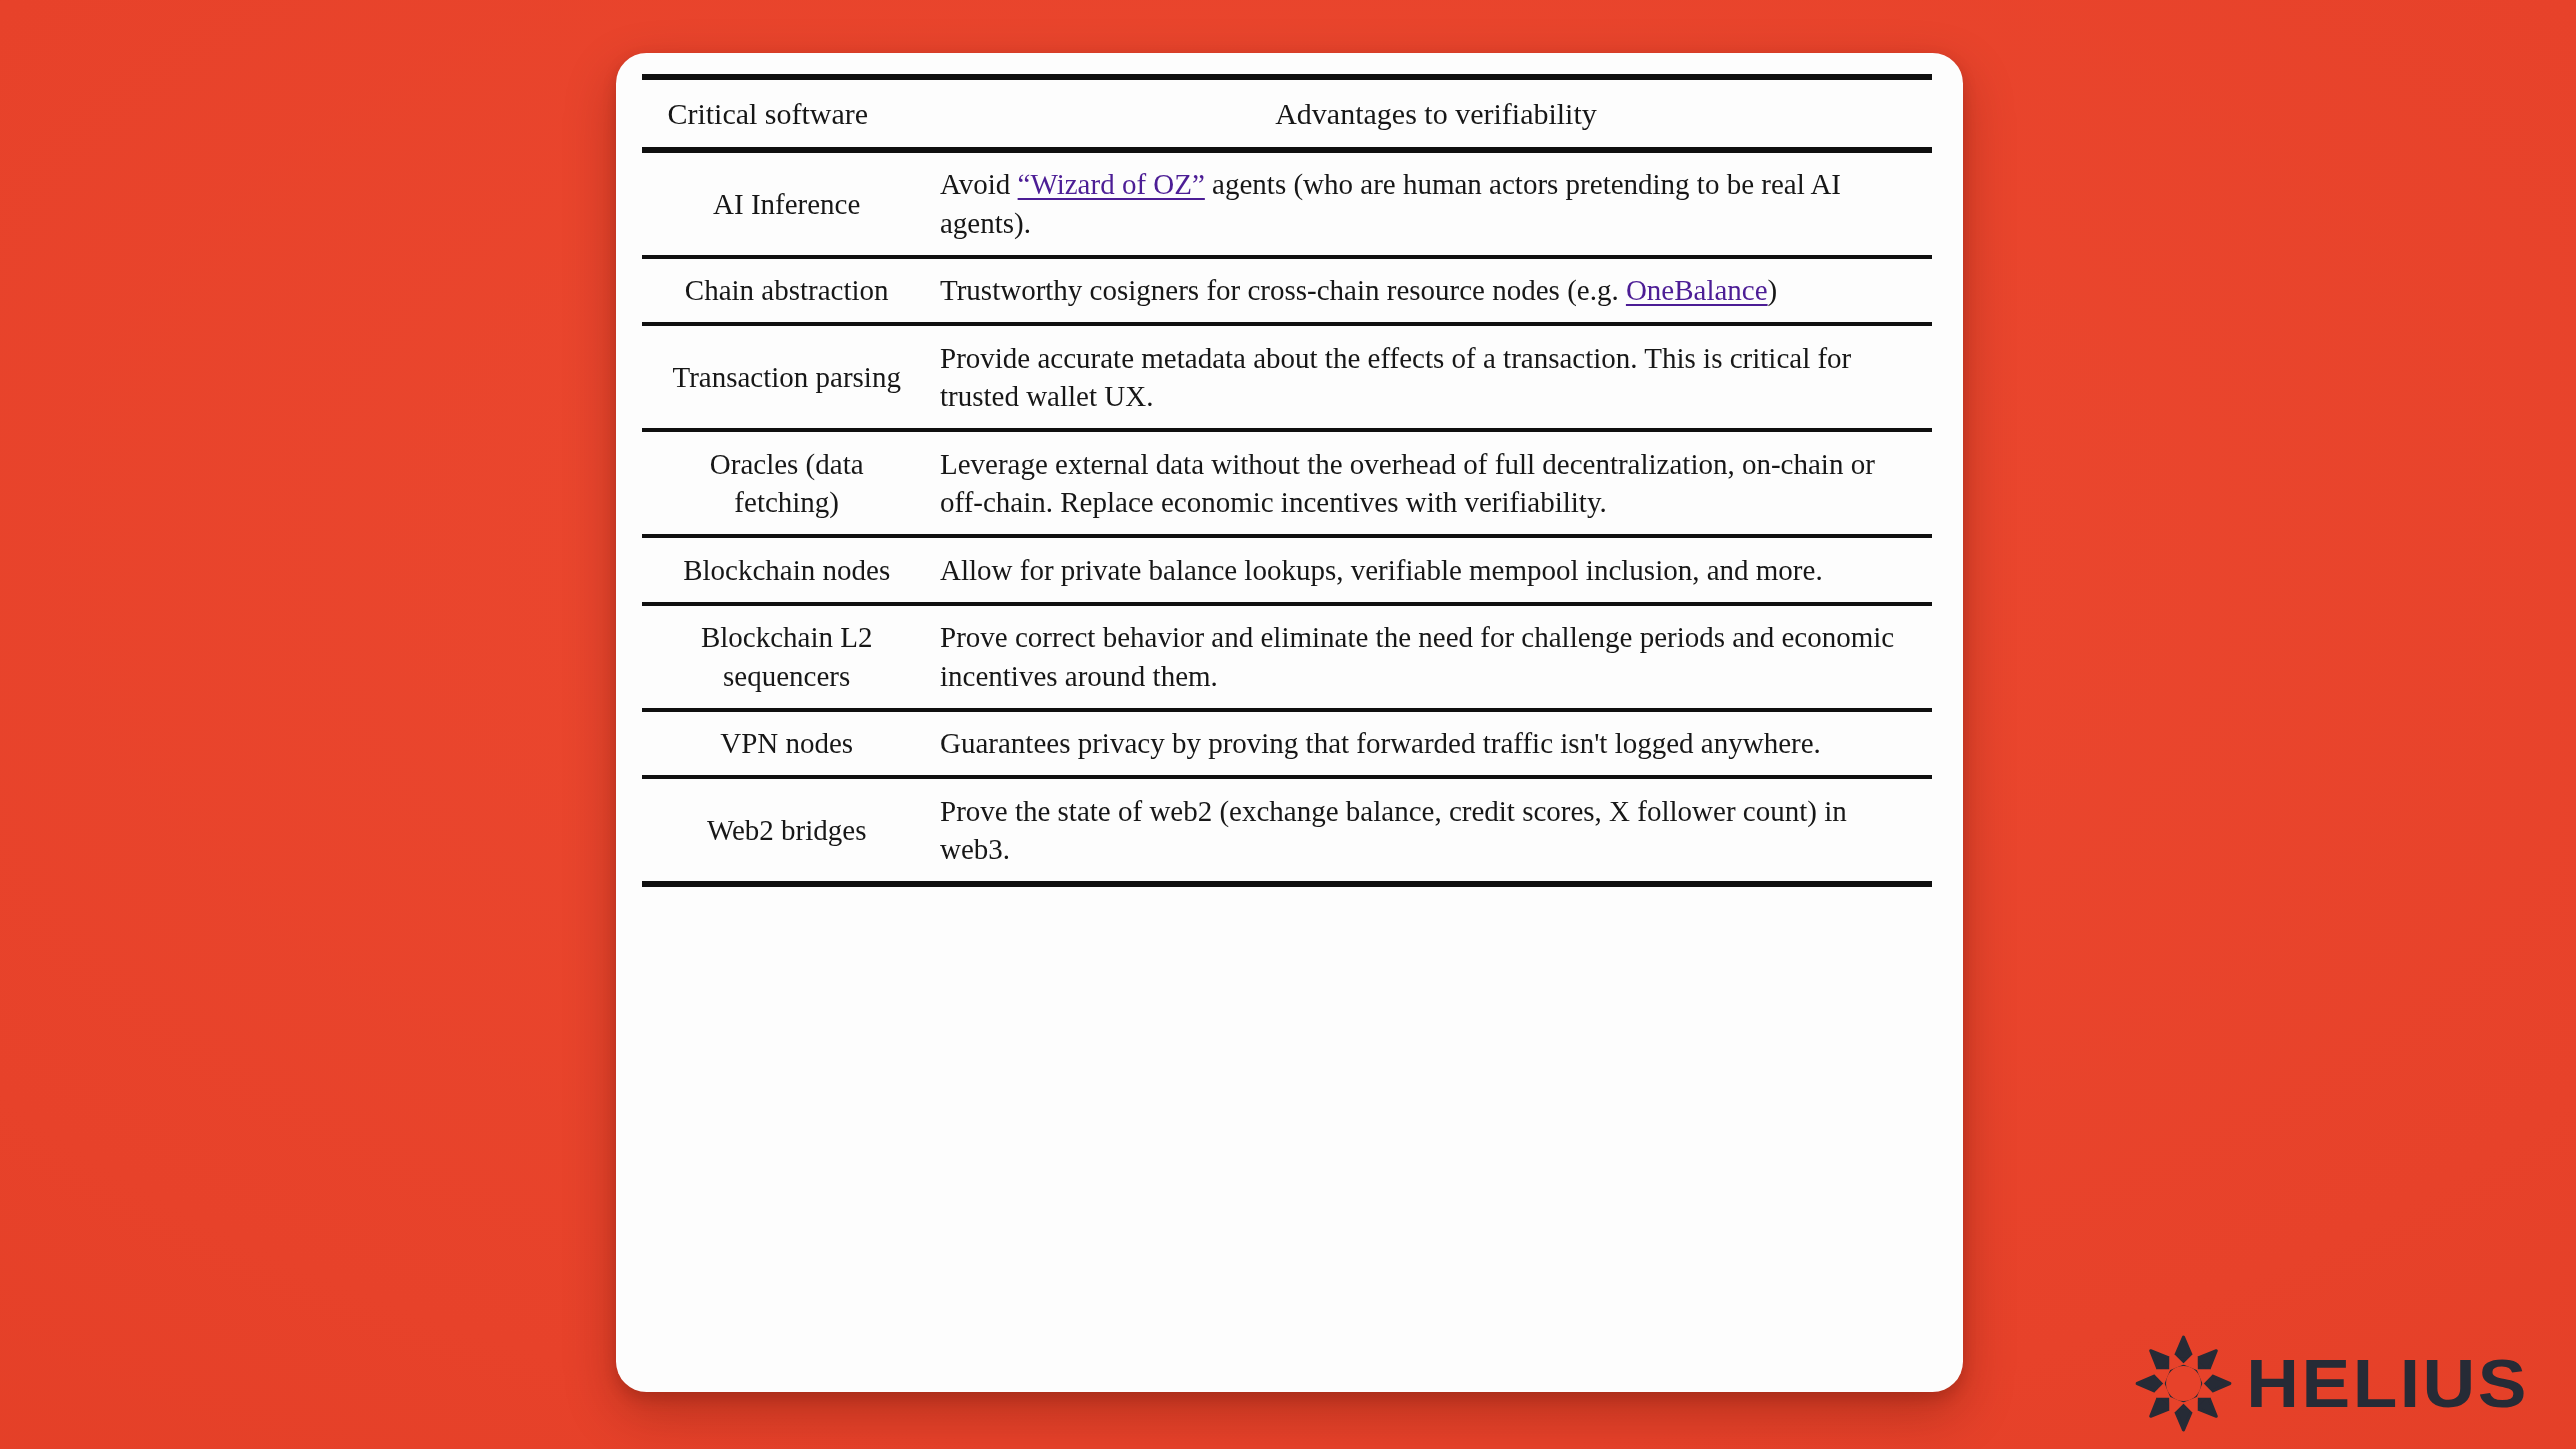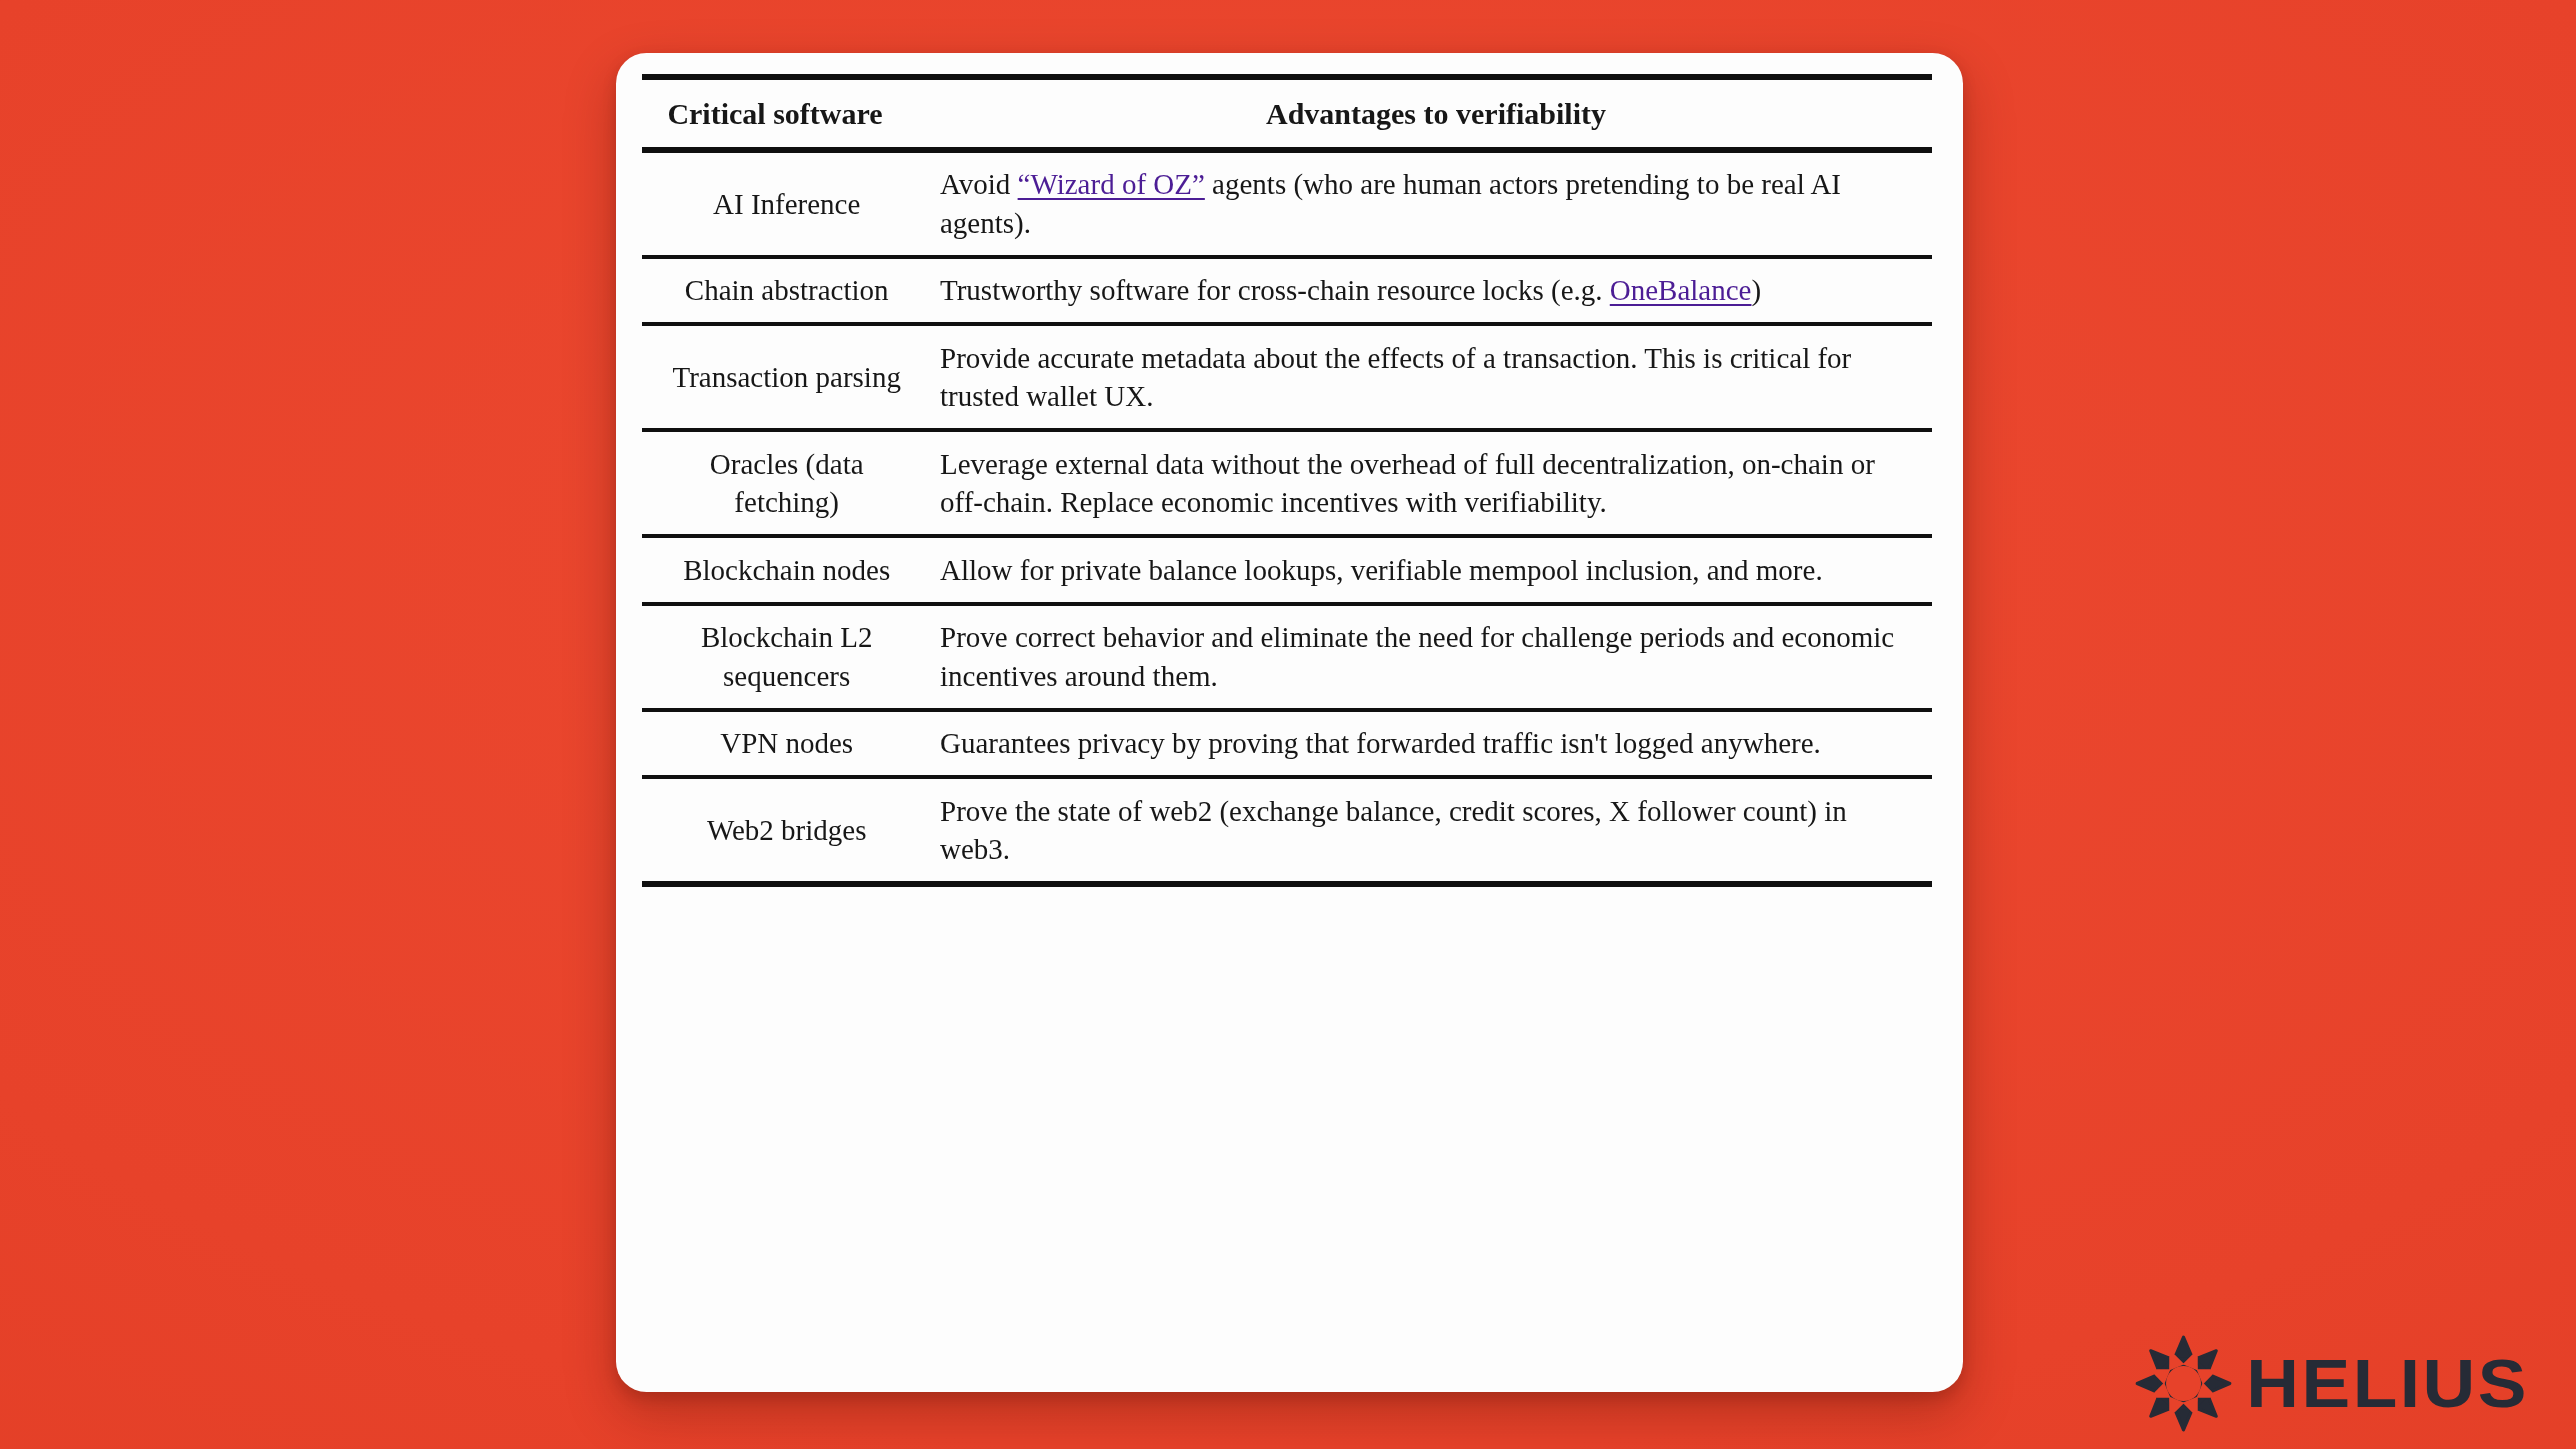--- a/index.html
+++ b/index.html
@@ -27,21 +27,21 @@
     border-top: 6.8px solid #101010;
     border-bottom: 6.8px solid #101010;
   }
   .adv-table th, .adv-table td {
     vertical-align: middle;
     font-size: 29px;
     line-height: 1.32;
   }
   .adv-table thead th {
     border-bottom: 6px solid #101010;
-    font-weight: bold;
+    font-weight: normal;
     font-size: 30px;
     padding: 13.6px 0;
   }
   .adv-table thead th.h-software { text-align: left; padding-left: 25.4px; width: 298px; }
   .adv-table thead th.h-advantage { text-align: center; }
   .adv-table tbody tr + tr td { border-top: 4.2px solid #101010; }
   .adv-table td.col-software {
     width: 298px;
     padding: 12.7px 34px 12.7px 25.4px;
     text-align: center;
@@ -87,21 +87,21 @@
         <th class="h-advantage">Advantages to verifiability</th>
       </tr>
     </thead>
     <tbody>
         <tr>
           <td class="col-software">AI Inference</td>
           <td class="col-advantage"><span>Avoid </span><a class="link" href="#">“Wizard of OZ”</a><span> agents (who are human actors pretending to be real AI agents).</span></td>
         </tr>
         <tr>
           <td class="col-software">Chain abstraction</td>
-          <td class="col-advantage"><span>Trustworthy software for cross-chain resource locks (e.g. </span><a class="link" href="#">OneBalance</a><span>)</span></td>
+          <td class="col-advantage"><span>Trustworthy cosigners for cross-chain resource nodes (e.g. </span><a class="link" href="#">OneBalance</a><span>)</span></td>
         </tr>
         <tr>
           <td class="col-software">Transaction parsing</td>
           <td class="col-advantage"><span>Provide accurate metadata about the effects of a transaction. This is critical for trusted wallet UX.</span></td>
         </tr>
         <tr>
           <td class="col-software">Oracles (data fetching)</td>
           <td class="col-advantage"><span>Leverage external data without the overhead of full decentralization, on-chain or off-chain. Replace economic incentives with verifiability.</span></td>
         </tr>
         <tr>

